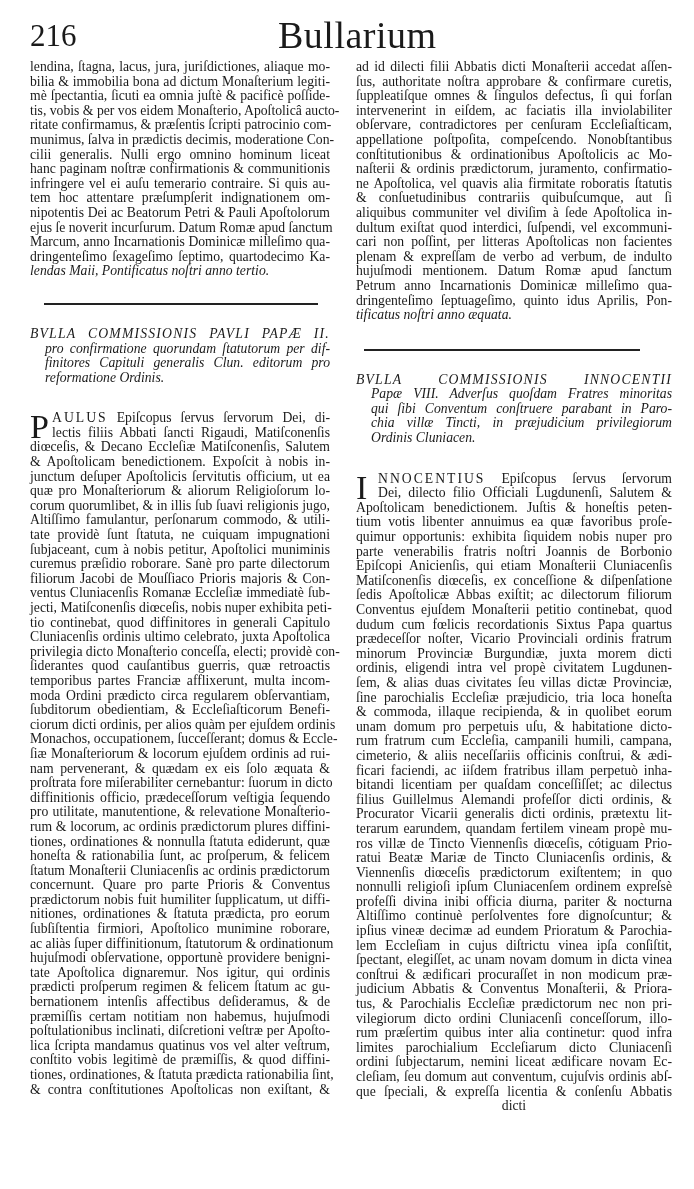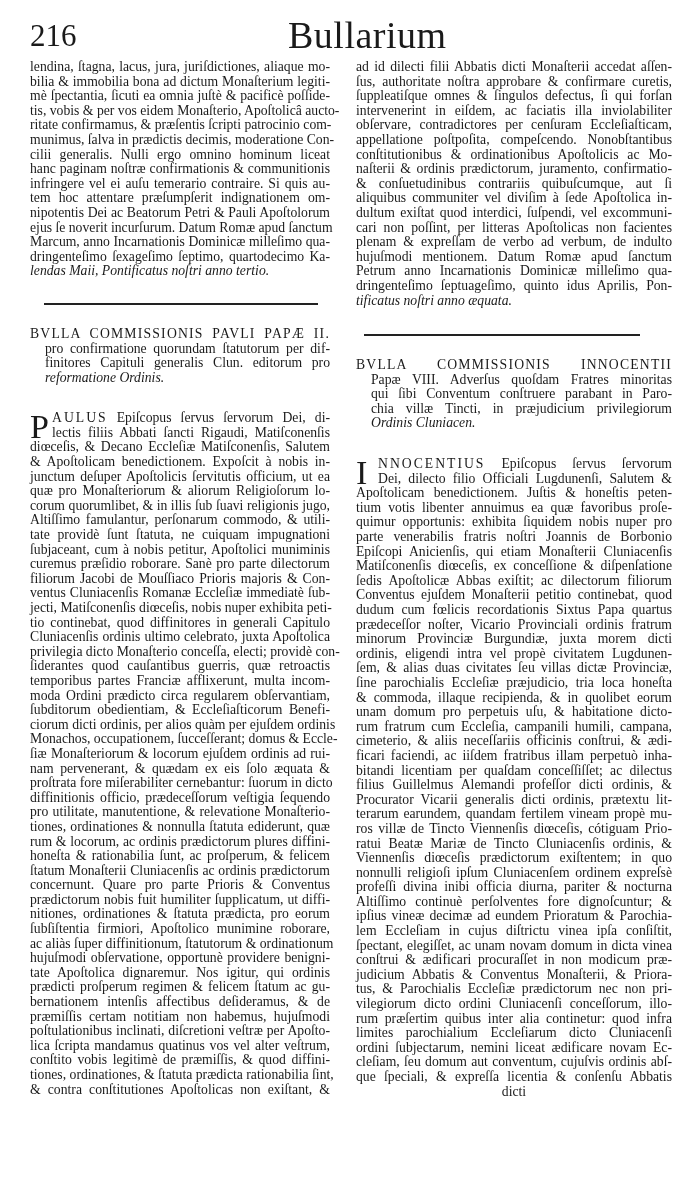--- a/index.html
+++ b/index.html
@@ -1,28 +1,28 @@
 <!DOCTYPE html>
 <html><head>
 <meta charset="utf-8">
 <style>
   html, body { margin: 0; padding: 0; background: #ffffff; }
   body { width: 694px; height: 1189px; overflow: hidden; position: relative;
          font-family: "Liberation Serif", "DejaVu Serif", serif; color: #1a1a1a; }
   .page-header { position: absolute; left: 0; top: 0; width: 586px; height: 56px; }
   .page-number { position: absolute; left: 30px; top: 18px; font-size: 31px; line-height: 36px; }
-  .running-title { position: absolute; left: 288px; top: 14px; font-size: 38px; line-height: 42px; letter-spacing: 0.5px; }
+  .running-title { position: absolute; left: 278px; top: 14px; font-size: 38px; line-height: 42px; letter-spacing: 0.5px; }
   .column { position: absolute; top: 60px; }
   .col-left { left: 30px; width: 300px; }
   .col-right { left: 356px; width: 316px; top: 60px; }
   .line { display: block; white-space: nowrap; font-size: 13.7px; line-height: 14.6px; height: 14.6px;
           text-align: justify; text-align-last: justify; }
   .line.last { text-align-last: left; font-style: italic; }
   .rule { height: 0; border-top: 2px solid #222; margin: 0; }
-  .heading .line { }
+  .heading .line { font-style: italic; }
   .heading .line.first { letter-spacing: 1.2px; }
   .heading .line.indent { padding-left: 15px; box-sizing: border-box; }
   .para { position: relative; }
   .dropcap { position: absolute; left: 0; top: 2px; font-size: 34px; line-height: 28px; }
   .para .line.cap { padding-left: 22px; box-sizing: border-box; }
   .para .line.cap1 .capword { letter-spacing: 2px; }
   .catchword { text-align: center; font-size: 13.7px; line-height: 14.6px; }
 </style>
 </head>
 <body>
@@ -84,22 +84,22 @@
         <span class="line">temporibus partes Franciæ afflixerunt, multa incom-</span>
         <span class="line">moda Ordini prædicto circa regularem obſervantiam,</span>
         <span class="line">ſubditorum obedientiam, &amp; Eccleſiaſticorum Benefi-</span>
         <span class="line">ciorum dicti ordinis, per alios quàm per ejuſdem ordinis</span>
         <span class="line">Monachos, occupationem, ſucceſſerant; domus &amp; Eccle-</span>
         <span class="line">ſiæ Monaſteriorum &amp; locorum ejuſdem ordinis ad rui-</span>
         <span class="line">nam pervenerant, &amp; quædam ex eis ſolo æquata &amp;</span>
         <span class="line">proſtrata fore miſerabiliter cernebantur: ſuorum in dicto</span>
         <span class="line">diffinitionis officio, prædeceſſorum veſtigia ſequendo</span>
         <span class="line">pro utilitate, manutentione, &amp; relevatione Monaſterio-</span>
+        <span class="line">rum &amp; locorum, ac ordinis prædictorum plures diffini-</span>
         <span class="line">tiones, ordinationes &amp; nonnulla ſtatuta ediderunt, quæ</span>
-        <span class="line">rum &amp; locorum, ac ordinis prædictorum plures diffini-</span>
         <span class="line">honeſta &amp; rationabilia ſunt, ac proſperum, &amp; felicem</span>
         <span class="line">ſtatum Monaſterii Cluniacenſis ac ordinis prædictorum</span>
         <span class="line">concernunt. Quare pro parte Prioris &amp; Conventus</span>
         <span class="line">prædictorum nobis fuit humiliter ſupplicatum, ut diffi-</span>
         <span class="line">nitiones, ordinationes &amp; ſtatuta prædicta, pro eorum</span>
         <span class="line">ſubſiſtentia firmiori, Apoſtolico munimine roborare,</span>
         <span class="line">ac aliàs ſuper diffinitionum, ſtatutorum &amp; ordinationum</span>
         <span class="line">hujuſmodi obſervatione, opportunè providere benigni-</span>
         <span class="line">tate Apoſtolica dignaremur. Nos igitur, qui ordinis</span>
         <span class="line">prædicti proſperum regimen &amp; felicem ſtatum ac gu-</span>
@@ -117,20 +117,21 @@
 <div class="column col-right">
   <div id="right-cont">
       <span class="line">ad id dilecti filii Abbatis dicti Monaſterii accedat aſſen-</span>
       <span class="line">ſus, authoritate noſtra approbare &amp; confirmare curetis,</span>
       <span class="line">ſuppleatiſque omnes &amp; ſingulos defectus, ſi qui forſan</span>
       <span class="line">intervenerint in eiſdem, ac faciatis illa inviolabiliter</span>
       <span class="line">obſervare, contradictores per cenſuram Eccleſiaſticam,</span>
       <span class="line">appellatione poſtpoſita, compeſcendo. Nonobſtantibus</span>
       <span class="line">conſtitutionibus &amp; ordinationibus Apoſtolicis ac Mo-</span>
       <span class="line">naſterii &amp; ordinis prædictorum, juramento, confirmatio-</span>
+      <span class="line">ne Apoſtolica, vel quavis alia firmitate roboratis ſtatutis</span>
       <span class="line">&amp; conſuetudinibus contrariis quibuſcumque, aut ſi</span>
       <span class="line">aliquibus communiter vel diviſim à ſede Apoſtolica in-</span>
       <span class="line">dultum exiſtat quod interdici, ſuſpendi, vel excommuni-</span>
       <span class="line">cari non poſſint, per litteras Apoſtolicas non facientes</span>
       <span class="line">plenam &amp; expreſſam de verbo ad verbum, de indulto</span>
       <span class="line">hujuſmodi mentionem. Datum Romæ apud ſanctum</span>
       <span class="line">Petrum anno Incarnationis Dominicæ milleſimo qua-</span>
       <span class="line">dringenteſimo ſeptuageſimo, quinto idus Aprilis, Pon-</span>
       <span class="line last">tificatus noſtri anno æquata.</span>
     </div>

